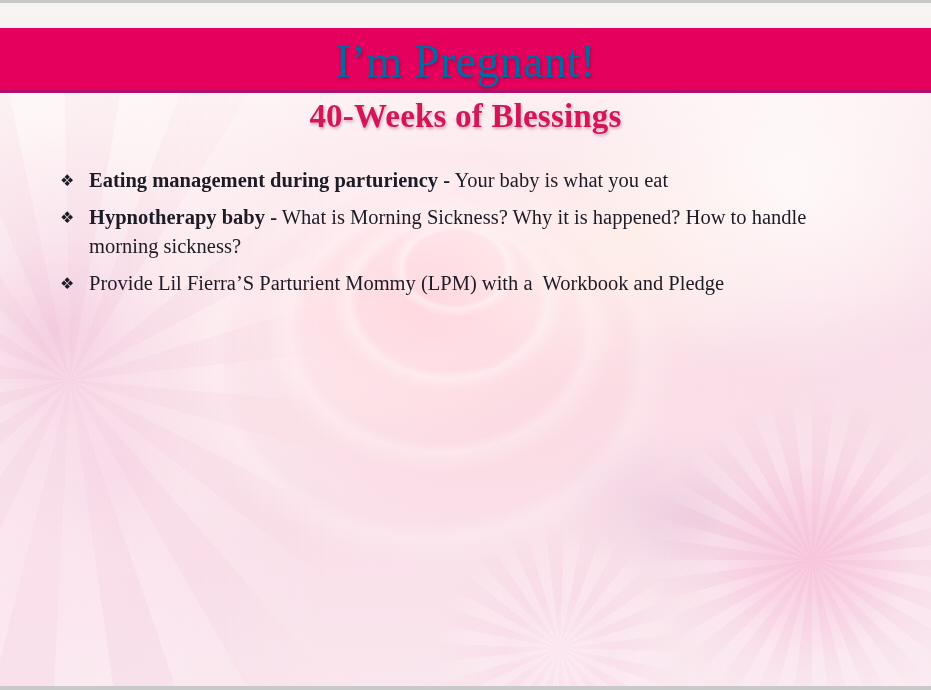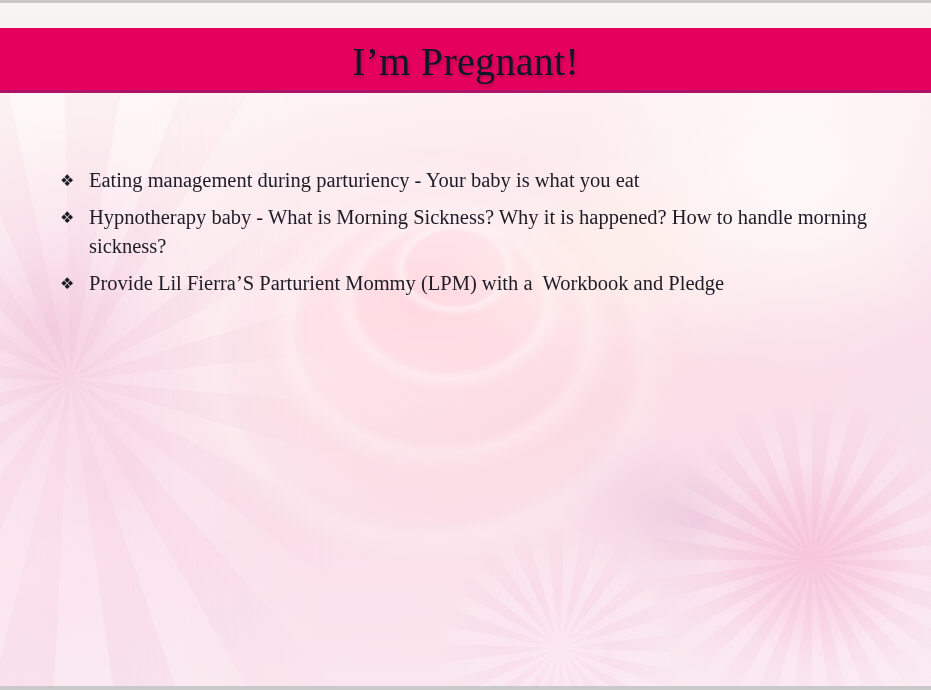--- a/index.html
+++ b/index.html
@@ -213,23 +213,23 @@
   .title {
     position: absolute;
     top: 28px;
     left: 0;
     width: 931px;
     height: 68px;
     z-index: 9;
     display: flex;
     align-items: center;
     justify-content: center;
-    color: #0f172a;
+    color: #0369a1;
     font-family: "Liberation Serif", "DejaVu Serif", serif;
-    font-size: 40px;
+    font-size: 46px;
     line-height: 1;
     letter-spacing: 0.3px;
     text-shadow: 1px 2px 3px rgba(110,0,45,0.45);
     white-space: nowrap;
   }
 
   .subtitle {
     position: absolute;
     top: 98px;
     left: 0;
@@ -275,21 +275,21 @@
   }
   .bullet-text {
     flex: 1 1 auto;
     color: #1d1b26;
     font-family: "Liberation Serif", "DejaVu Serif", serif;
     font-size: 20.5px;
     line-height: 29px;
     white-space: pre-wrap;
   }
   .bullet-text b {
-    font-weight: 400;
+    font-weight: 700;
   }
 </style>
 </head>
 <body>
 
 <div class="slide">
 
   <div class="bg-layer bg-base"></div>
   <div class="bg-layer bg-rose"></div>
   <div class="bg-layer bg-rose-swirl"></div>
@@ -302,20 +302,21 @@
 
   <div class="top-rule"></div>
   <div class="top-white"></div>
   <div class="bottom-rule"></div>
 
   <div class="banner"></div>
   <div class="banner-underline"></div>
 
   <div class="title">I’m Pregnant!</div>
 
+  <div class="subtitle">40-Weeks of Blessings</div>
 
   <ul class="body-list">
 
     <li class="bullet-row">
       <span class="bullet-mark">❖</span>
       <span class="bullet-text"><b>Eating management during parturiency -</b> Your baby is what you eat</span>
     </li>
 
     <li class="bullet-row">
       <span class="bullet-mark">❖</span>

